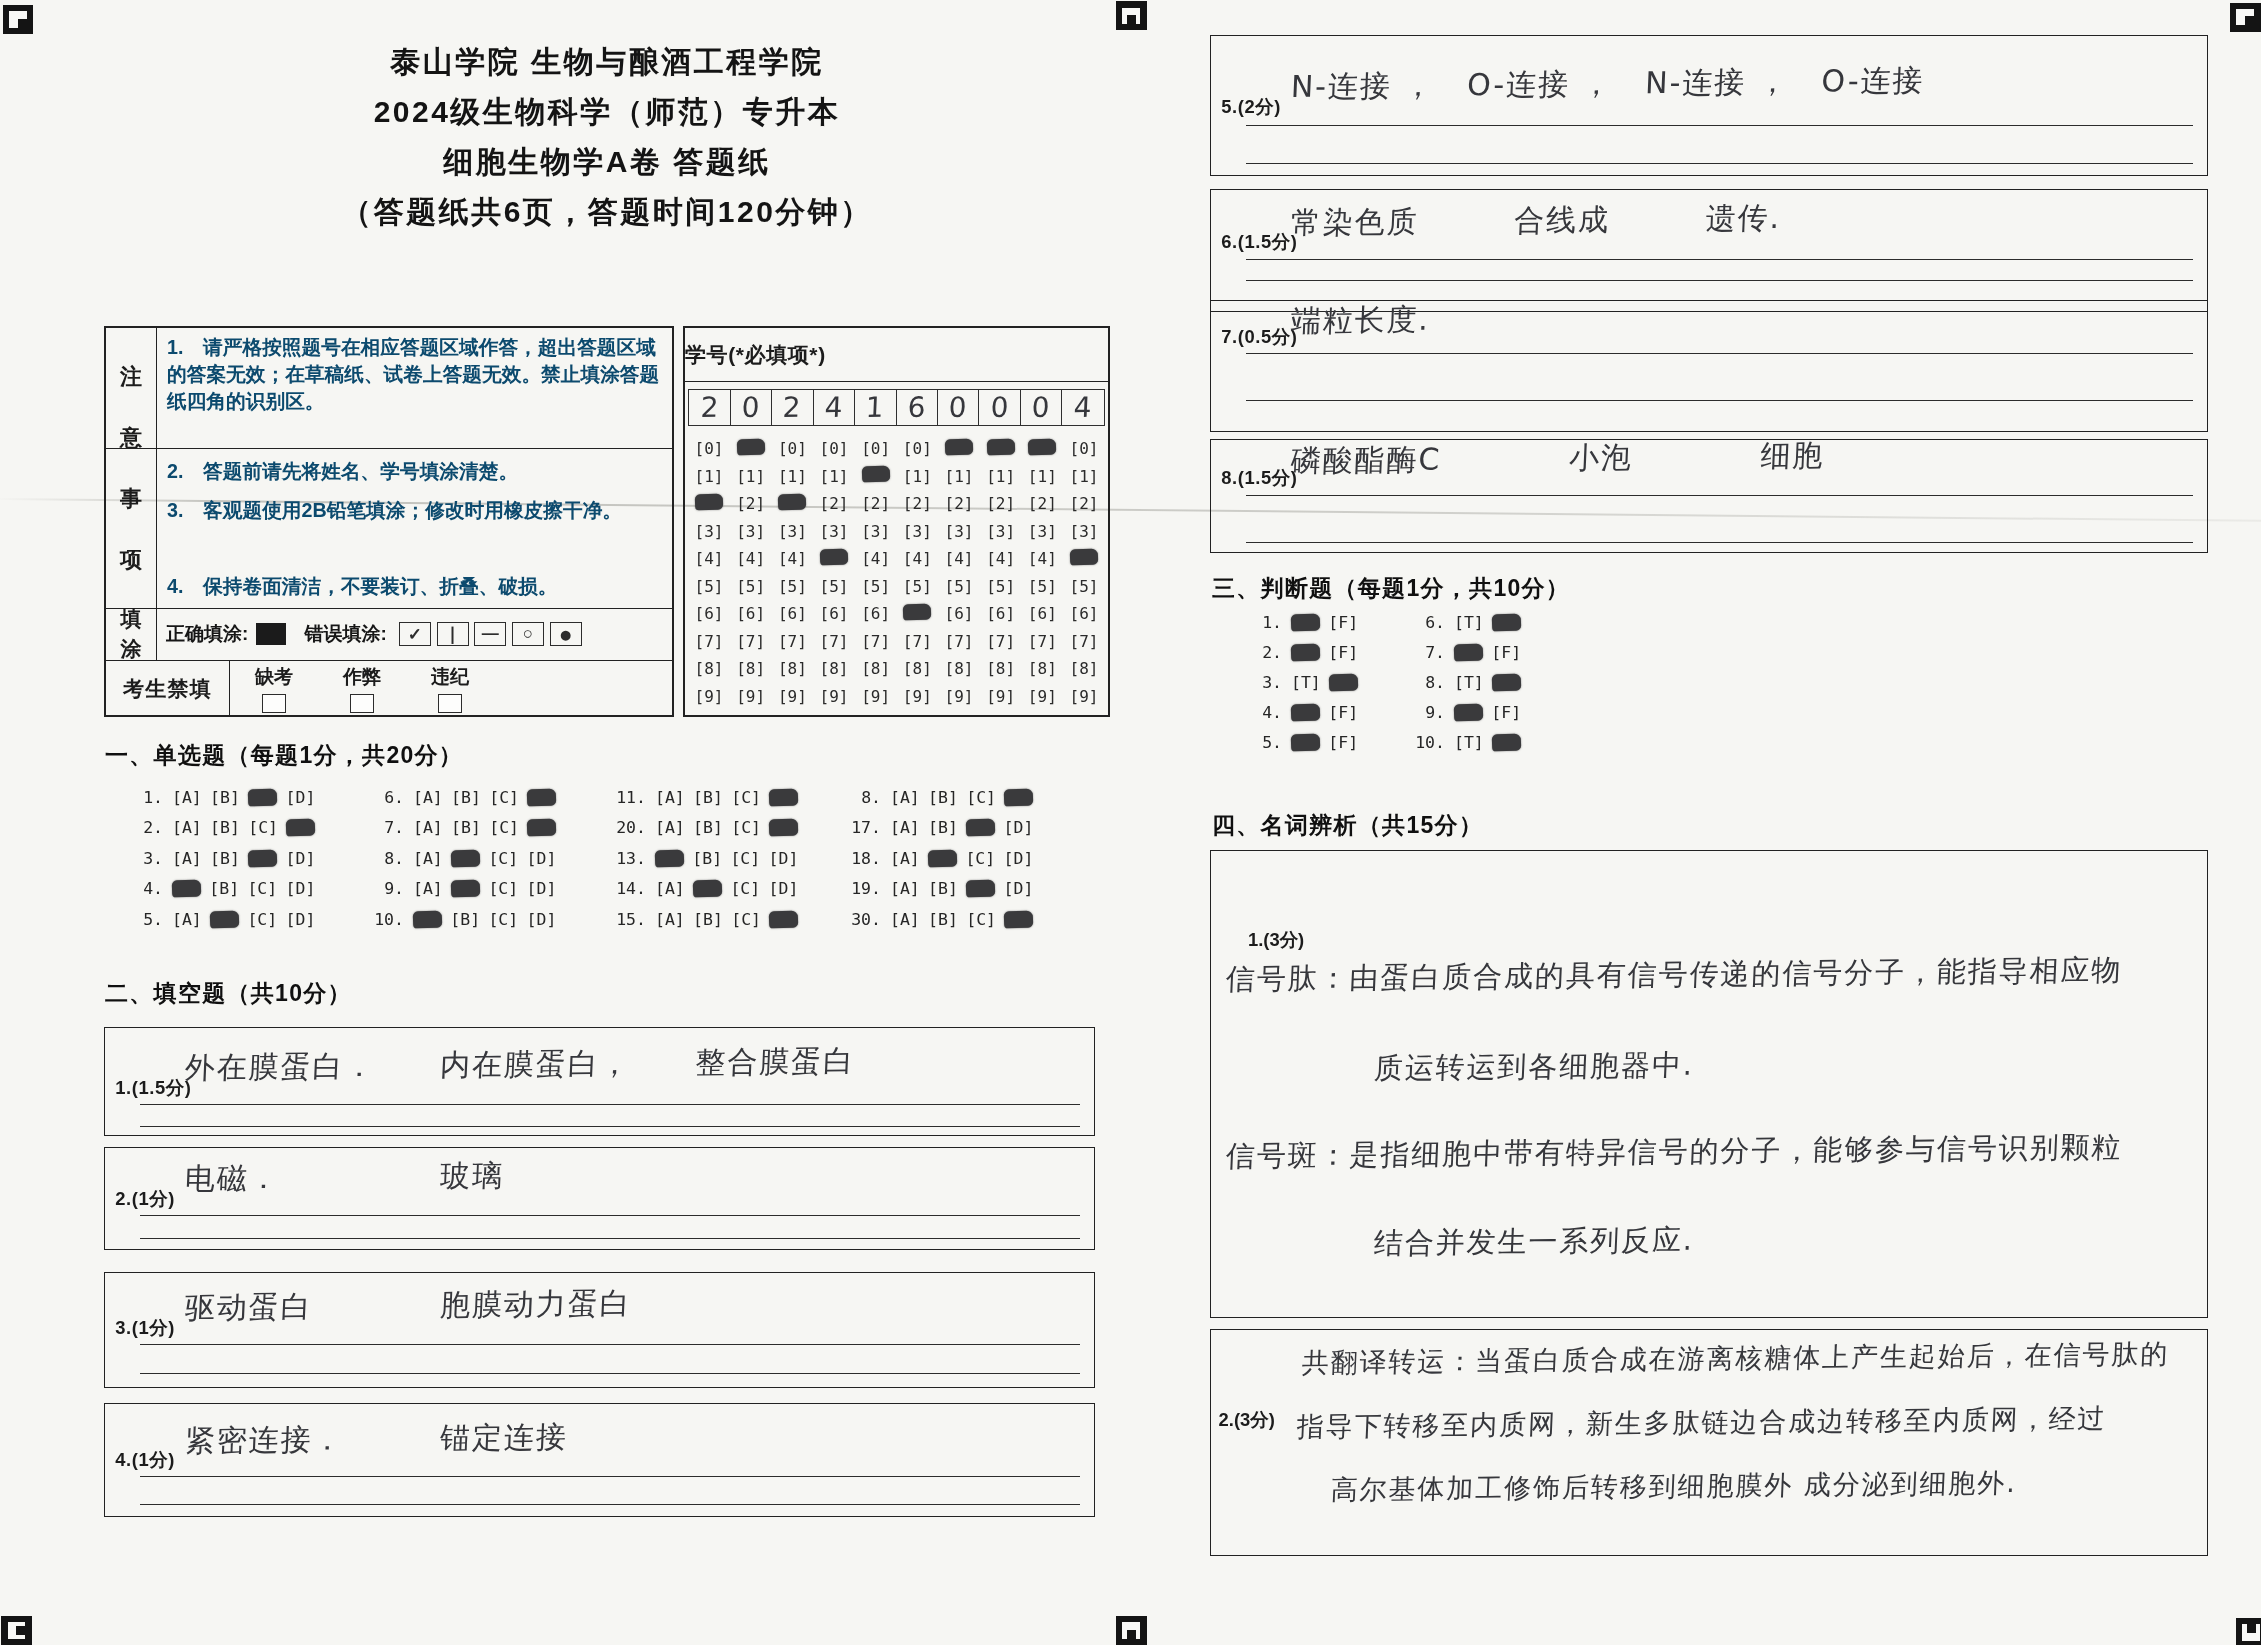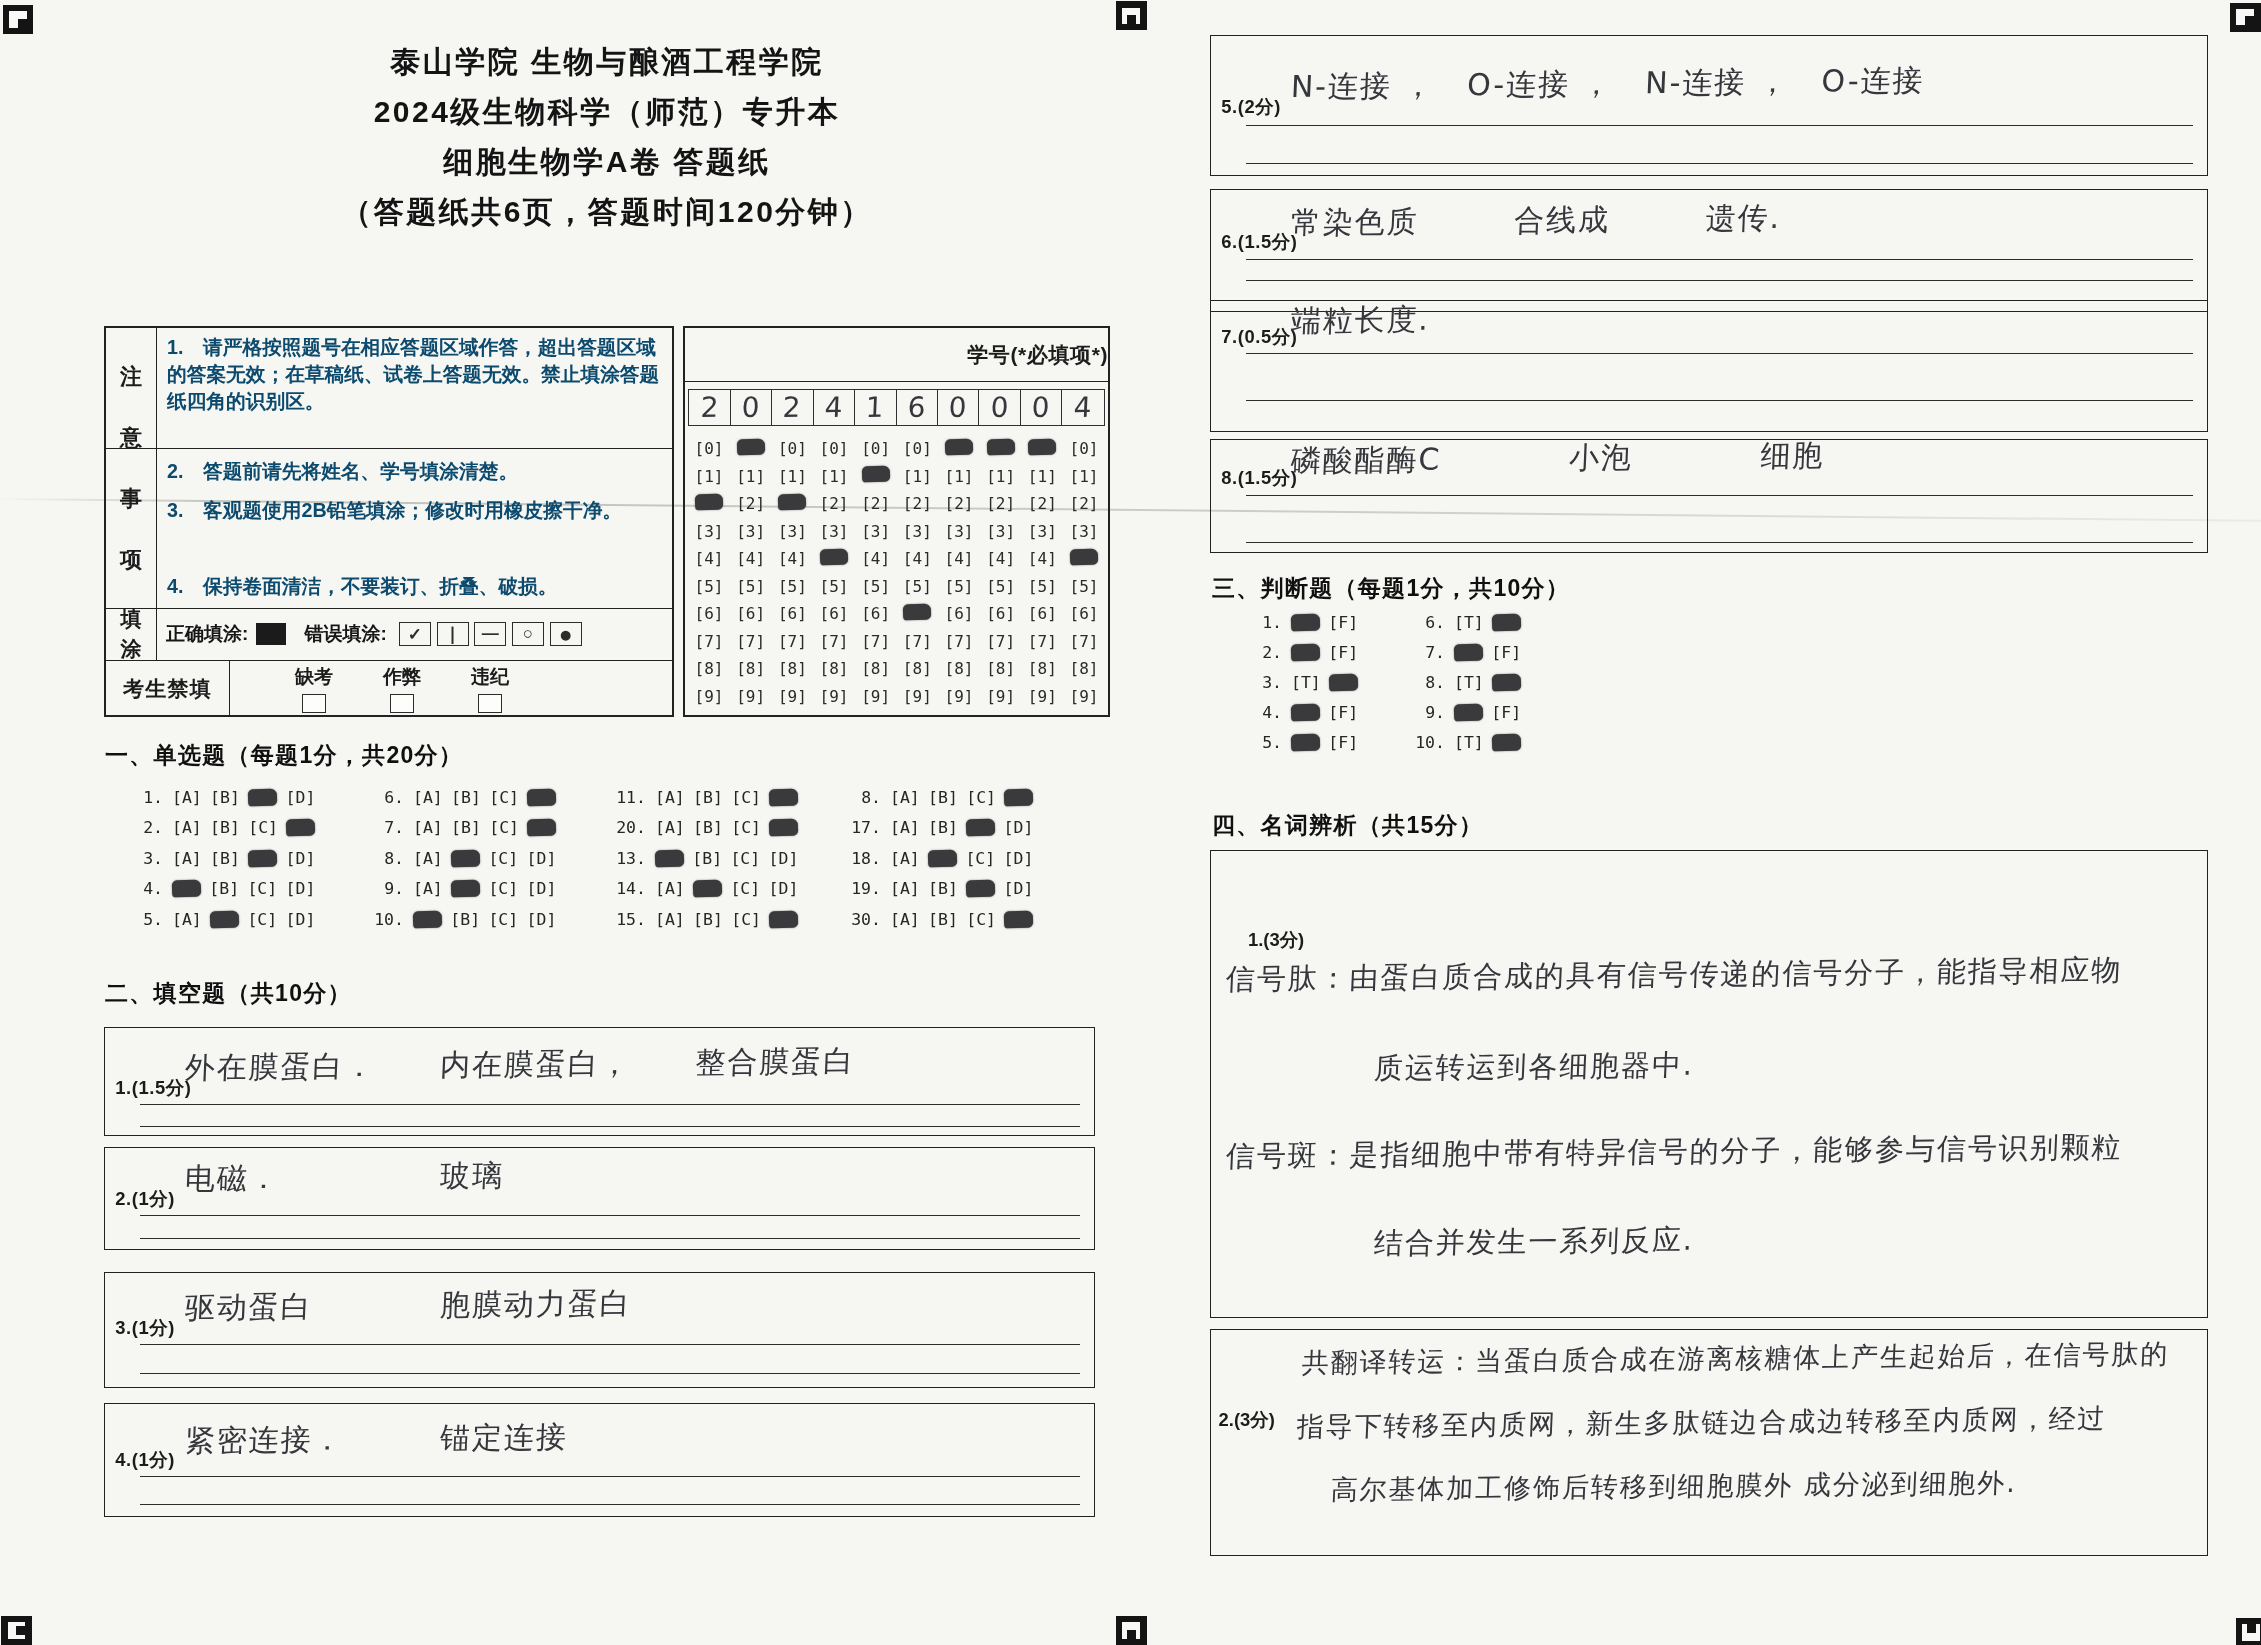--- a/index.html
+++ b/index.html
@@ -35,27 +35,27 @@
     display:flex;flex-direction:column;align-items:center;justify-content:center;gap:1.3px;font-size:21px;font-weight:700;}
   #fill-content{position:absolute;left:60px;top:280px;right:3.8px;height:52px;display:flex;align-items:center;
     font-size:19px;font-weight:700;color:#161616;}
   .correct-mark{width:30.5px;height:21.6px;background:#1b1b1b;margin:0 18px 0 7.6px;}
   #wrong-boxes{display:flex;margin-left:6.4px;}
   .wrong-box{width:32px;height:24px;border:1.6px solid #2c2c2c;box-sizing:border-box;margin-left:5.7px;
     display:inline-flex;align-items:center;justify-content:center;font-size:17px;color:#2c2c2c;}
   .wg.filled{font-size:23px;line-height:1;}
   #forb-label{position:absolute;left:0;top:332px;width:124px;height:57px;border-right:1.9px solid #222;box-sizing:border-box;
     display:flex;align-items:center;justify-content:center;font-size:21px;font-weight:700;letter-spacing:1.3px;}
-  #forbidden-items{position:absolute;left:149px;top:332px;height:57px;display:flex;gap:50px;align-items:center;margin-left:40px;}
+  #forbidden-items{position:absolute;left:149px;top:332px;height:57px;display:flex;gap:50px;align-items:center;}
   .forb-item{display:flex;flex-direction:column;align-items:center;gap:4.4px;}
   .forb-opt-label{font-size:19px;font-weight:700;}
   .forb-box{width:24px;height:19px;border:1.6px solid #2c2c2c;box-sizing:border-box;background:#fdfdfc;}
   
   #sid{position:absolute;left:683px;top:326px;width:427px;height:391px;border:2.2px solid #222;box-sizing:border-box;}
-  #sid-title{position:absolute;left:0;right:0;top:0;height:53px;line-height:53px;text-align:right;
+  #sid-title{position:absolute;left:0;right:0;top:0;height:53px;line-height:53px;text-align:left;
     font-size:21px;font-weight:700;letter-spacing:0.6px;border-bottom:1.9px solid #222;}
   #sid-digits{position:absolute;left:3.2px;right:3.2px;top:61px;height:37px;display:grid;grid-template-columns:repeat(10,1fr);
     border:1.6px solid #2f2f2f;box-sizing:border-box;}
   .sid-dcell{border-right:1.6px solid #2f2f2f;display:flex;align-items:center;justify-content:center;}
   .sid-dcell:last-child{border-right:none;}
   .sid-digit{font-size:28px;letter-spacing:0;}
   #sid-grid{position:absolute;left:3.2px;right:3.2px;top:107px;bottom:5.1px;display:grid;
     grid-template-columns:repeat(10,1fr);grid-auto-rows:1fr;align-items:center;justify-items:center;
     font-family:"DejaVu Sans Mono",monospace;font-size:16px;color:#2b2b2b;}
   

